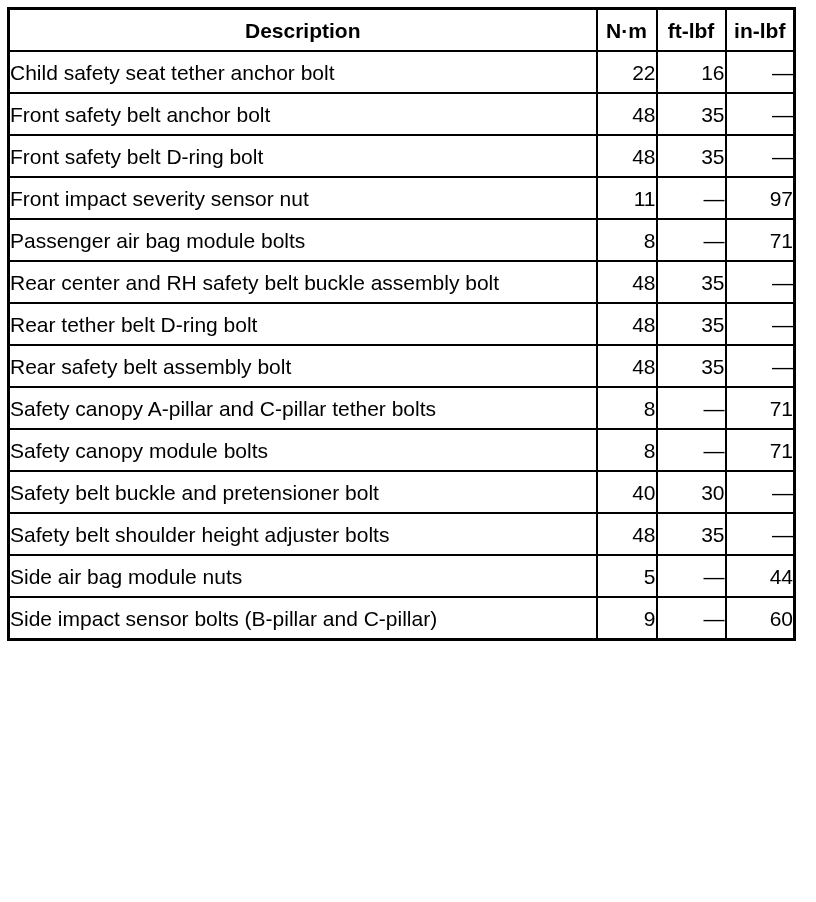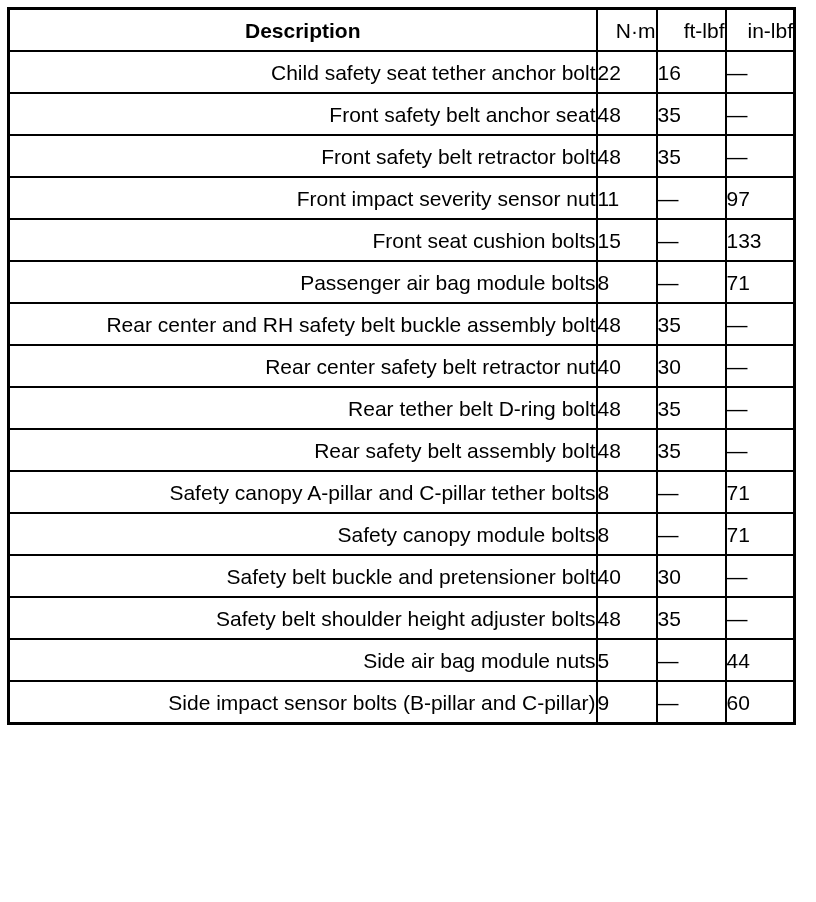--- a/index.html
+++ b/index.html
@@ -34,31 +34,31 @@
   col.col-desc   { width: 588px; }
   col.col-nm     { width: 60px; }
   col.col-ftlbf  { width: 69px; }
   col.col-inlbf  { width: 69px; }
   th.desc-header {
     font-weight: bold;
     text-align: center;
     font-size: 22px;
   }
   th.unit-header {
-    font-weight: normal;
-    text-align: right;
+    font-weight: bold;
+    text-align: center;
     padding-left: 6px;
     font-size: 22px;
   }
   td.desc-cell {
-    text-align: right;
+    text-align: left;
     padding-left: 4px;
   }
   td.num-cell {
-    text-align: left;
+    text-align: right;
     padding-left: 6px;
   }
 </style>
 </head>
 <body>
 
 <table class="spec-table">
   <colgroup>
     <col class="col-desc">
     <col class="col-nm">
@@ -75,59 +75,47 @@
   </thead>
   <tbody>
 
   <tr>
         <td class="desc-cell">Child safety seat tether anchor bolt</td>
         <td class="num-cell">22</td>
         <td class="num-cell">16</td>
         <td class="num-cell">—</td>
       </tr>
       <tr>
-        <td class="desc-cell">Front safety belt anchor seat</td>
+        <td class="desc-cell">Front safety belt anchor bolt</td>
         <td class="num-cell">48</td>
         <td class="num-cell">35</td>
         <td class="num-cell">—</td>
       </tr>
       <tr>
-        <td class="desc-cell">Front safety belt retractor bolt</td>
+        <td class="desc-cell">Front safety belt D-ring bolt</td>
         <td class="num-cell">48</td>
         <td class="num-cell">35</td>
         <td class="num-cell">—</td>
       </tr>
       <tr>
         <td class="desc-cell">Front impact severity sensor nut</td>
         <td class="num-cell">11</td>
         <td class="num-cell">—</td>
         <td class="num-cell">97</td>
       </tr>
       <tr>
-        <td class="desc-cell">Front seat cushion bolts</td>
-        <td class="num-cell">15</td>
-        <td class="num-cell">—</td>
-        <td class="num-cell">133</td>
-      </tr>
-      <tr>
         <td class="desc-cell">Passenger air bag module bolts</td>
         <td class="num-cell">8</td>
         <td class="num-cell">—</td>
         <td class="num-cell">71</td>
       </tr>
       <tr>
         <td class="desc-cell">Rear center and RH safety belt buckle assembly bolt</td>
         <td class="num-cell">48</td>
         <td class="num-cell">35</td>
-        <td class="num-cell">—</td>
-      </tr>
-      <tr>
-        <td class="desc-cell">Rear center safety belt retractor nut</td>
-        <td class="num-cell">40</td>
-        <td class="num-cell">30</td>
         <td class="num-cell">—</td>
       </tr>
       <tr>
         <td class="desc-cell">Rear tether belt D-ring bolt</td>
         <td class="num-cell">48</td>
         <td class="num-cell">35</td>
         <td class="num-cell">—</td>
       </tr>
       <tr>
         <td class="desc-cell">Rear safety belt assembly bolt</td>

